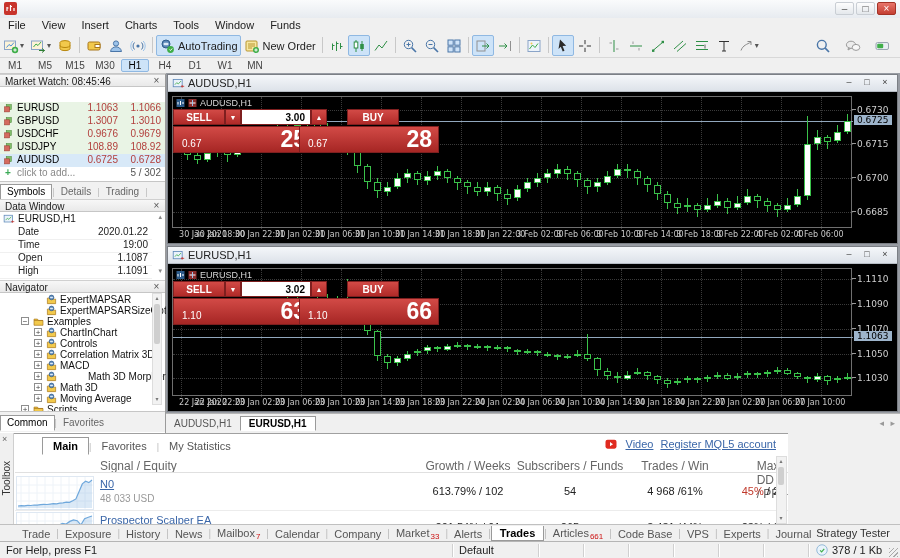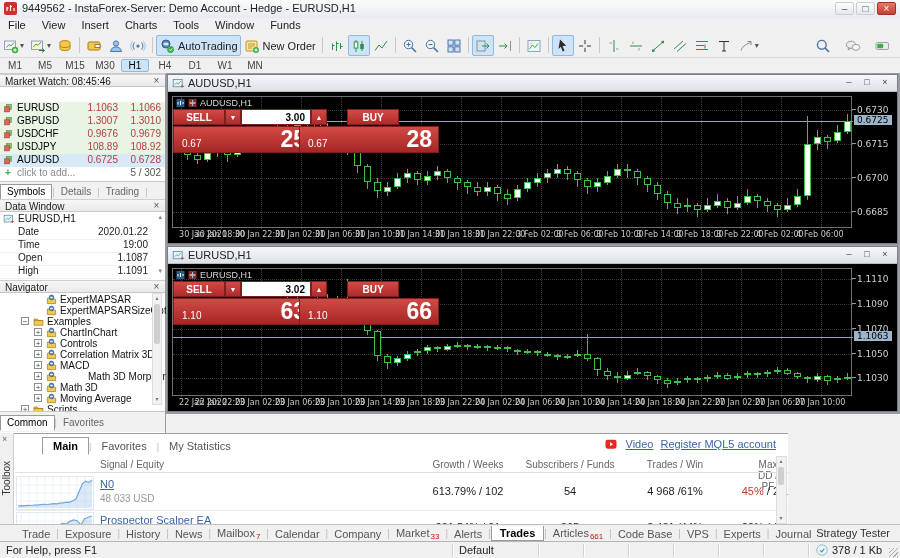--- a/index.html
+++ b/index.html
@@ -79,21 +79,21 @@
   
   #charttabs{position:absolute;left:0;top:340px;width:734px;height:20px;background:#f0f0f0;border-top:1px solid #b5b5b5;}
   .ctab{display:inline-block;margin-top:2px;padding:1px 8px;color:#555;font-size:10px;}
   .ctab.active{background:#fff;border:1px solid #9a9a9a;border-bottom-color:#fff;color:#000;font-weight:bold;}
   
   #toolbox{left:0;top:433px;width:788px;height:91px;background:#fff;border-top:1px solid #a0a0a0;overflow:hidden;box-sizing:border-box;}
   #tbstrip{left:0;top:433px;width:14px;height:91px;background:#f0f0f0;border-right:1px solid #cfcfcf;box-sizing:border-box;}
   #tbstrip .vtext{position:absolute;left:1px;top:28px;writing-mode:vertical-rl;transform:rotate(180deg);font-size:10px;color:#333;}
   .tbx{display:inline-block;padding:2px 10px;color:#555;font-size:11px;}
   .tbx.active{background:#fff;border:1px solid #9a9a9a;border-bottom-color:#fff;color:#000;font-weight:bold;}
-  .colhead{position:absolute;top:458px;font-size:10px;color:#666;text-align:center;}
+  .colhead{position:absolute;top:458px;font-size:12px;color:#666;}
   .sigrow-sep{position:absolute;left:15px;width:875px;height:1px;background:#ececec;}
   .spark{position:absolute;width:76px;height:32px;border:1px solid #dfe8f2;background:#fff;}
   .signame{position:absolute;color:#3a66a8;text-decoration:underline;font-size:11px;}
   .sigequity{position:absolute;color:#999;font-size:10px;}
   .sigval{position:absolute;font-size:11px;color:#222;text-align:center;width:120px;transform:translateX(-50%);}
   .red{color:#c0392b;} .freebtn{position:absolute;width:64px;height:20px;border:1px solid #c8c8c8;border-radius:2px;background:#fff;color:#3aaa55;font-weight:bold;font-size:10px;text-align:center;line-height:19px;}
   .star{position:absolute;color:#b5b5b5;font-size:13px;}
   
   #bottombar{left:0;top:524px;width:900px;height:17px;background:#f0f0f0;border-top:1px solid #c0c0c0;box-sizing:border-box;}
   #btabs{position:absolute;left:16px;top:0;height:17px;display:flex;align-items:center;}
@@ -111,21 +111,20 @@
 </style>
 </head>
 <body>
 
 <div id="app">
   <div class="abs" id="titlebar">
     <svg class="abs" id="logo" viewBox="0 0 13 13">
       <rect x="0" y="0" width="13" height="13" rx="2" fill="#c8342c"></rect>
       <path d="M3 9V5M3 6h1.5M6.5 9V3M6.5 4.5H8M10 9V6" stroke="#fff" stroke-width="1.2" fill="none"></path>
     </svg>
-    <span class="abs" id="title-text">9449562 - InstaForex-Server: Demo Account - Hedge - EURUSD,H1</span>
     <span class="abs winbtn" style="right:46px">–</span>
     <span class="abs winbtn" style="right:25px">□</span>
     <span class="abs winbtn close" style="right:4px">×</span>
   </div>
   <div class="abs" id="menubar"><span class="menu-item">File</span><span class="menu-item">View</span><span class="menu-item">Insert</span><span class="menu-item">Charts</span><span class="menu-item">Tools</span><span class="menu-item">Window</span><span class="menu-item">Funds</span></div>
   <div class="abs" id="toolbar"><span class="tbgroup">
         <span class="tbtn">
           <svg width="16" height="16" viewBox="0 0 16 16">
             <rect x="1.5" y="3" width="11" height="8.5" fill="#fdf3d8" stroke="#8aa4c8"></rect>
             <path d="M3.5 9.5l2.5-3 2 1.5 3-3.5" stroke="#4a90d9" fill="none"></path>
@@ -956,20 +955,21 @@
           <div class="ocpanel" style="left: 0px;">
             <span class="sm">1.10</span>
             <span class="bg">63</span>
           </div>
           <div class="ocpanel" style="left: 126px;">
             <span class="sm">1.10</span>
             <span class="bg">66</span>
           </div>
         </div>
       </div>
+      <div id="charttabs"><span class="ctab">AUDUSD,H1</span><span class="ctab active">EURUSD,H1</span><span style="position: absolute; right: 16px; top: 4px; color: rgb(153, 153, 153); font-size: 9px;">◂</span><span style="position: absolute; right: 5px; top: 4px; color: rgb(153, 153, 153); font-size: 9px;">▸</span></div>
     </div>
   <div class="abs" id="toolbox">
       <div style="position: absolute; left: 42px; top: 3px;"><span class="tbx active">Main</span><span class="tabsep">|</span><span class="tbx">Favorites</span><span class="tabsep">|</span><span class="tbx">My Statistics</span></div>
       <div style="position: absolute; right: 12px; top: 4px; display: flex; align-items: center; gap: 7px; font-size: 11px;">
         <svg width="16" height="11" viewBox="0 0 16 16">
           <rect x="0" y="1" width="16" height="13" rx="3" fill="#e02b20"></rect>
           <path d="M6.5 4.5l4.5 3-4.5 3z" fill="#fff"></path>
         </svg>
         <span style="color: rgb(58, 102, 168); text-decoration: underline;">Video</span>
         <span style="color: rgb(58, 102, 168); text-decoration: underline;">Register MQL5 account</span>

